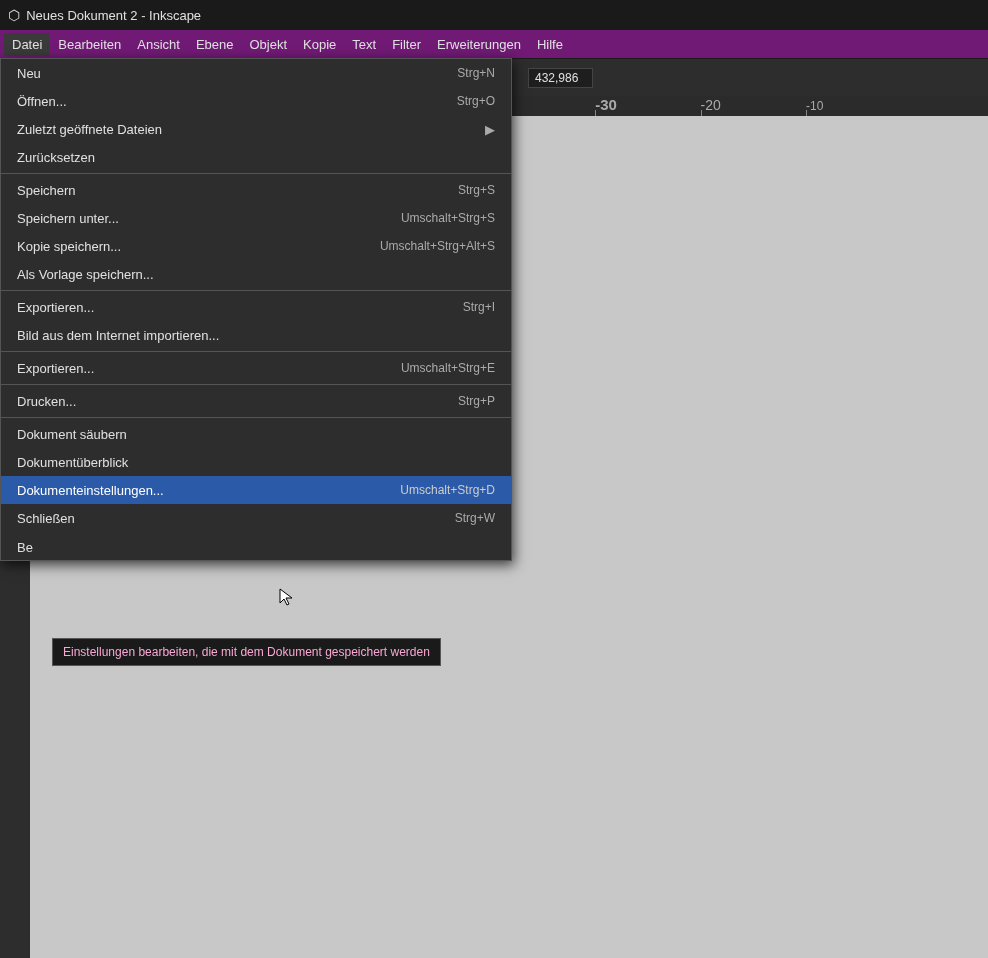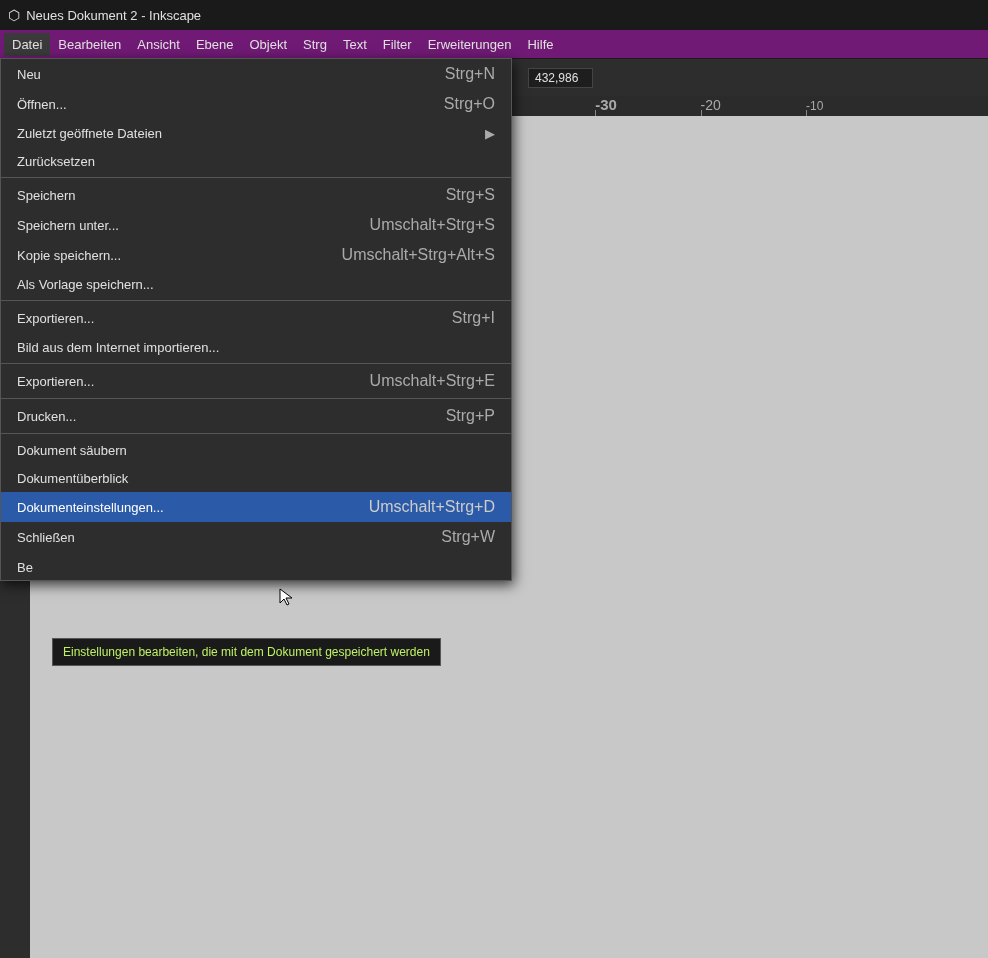--- a/index.html
+++ b/index.html
@@ -130,21 +130,21 @@
     }
     .menu-entry.highlighted {
       background: #2b5ba8;
       color: #fff;
     }
     .menu-entry .label {
       flex: 1;
     }
     .menu-entry .shortcut {
       color: #aaa;
-      font-size: 16px;
+      font-size: 12px;
       margin-left: 24px;
     }
     .menu-entry.highlighted .shortcut {
       color: #ccc;
     }
     .menu-separator {
       height: 1px;
       background: #555;
       margin: 2px 0;
     }
@@ -152,21 +152,21 @@
       margin-left: 8px;
       color: #aaa;
     }
 
     
     #tooltip {
       position: absolute;
       top: 638px;
       left: 52px;
       background: #1a1a1a;
-      color: #bef264;
+      color: #f9a8d4;
       padding: 6px 10px;
       border: 1px solid #555;
       font-size: 12px;
       z-index: 200;
       pointer-events: none;
       max-width: 600px;
     }
 
     
     #cursor {
@@ -186,21 +186,21 @@
   <span style="margin-right:6px; font-size:14px;">⬡</span>
   <span>Neues Dokument 2 - Inkscape</span>
 </div>
 
 <div id="menu-bar">
   <span class="menu-item" style="background:#3a3a3a;">Datei</span>
   <span class="menu-item">Bearbeiten</span>
   <span class="menu-item">Ansicht</span>
   <span class="menu-item">Ebene</span>
   <span class="menu-item">Objekt</span>
-  <span class="menu-item">Strg</span>
+  <span class="menu-item">Kopie</span>
   <span class="menu-item">Text</span>
   <span class="menu-item">Filter</span>
   <span class="menu-item">Erweiterungen</span>
   <span class="menu-item">Hilfe</span>
 </div>
 
 <div id="toolbar-area">
   <div class="coord-display">
     <span style="color:#aaa; background:none; border:none; padding:0;">X:</span>
     <span style="min-width:65px;">36,498</span>

